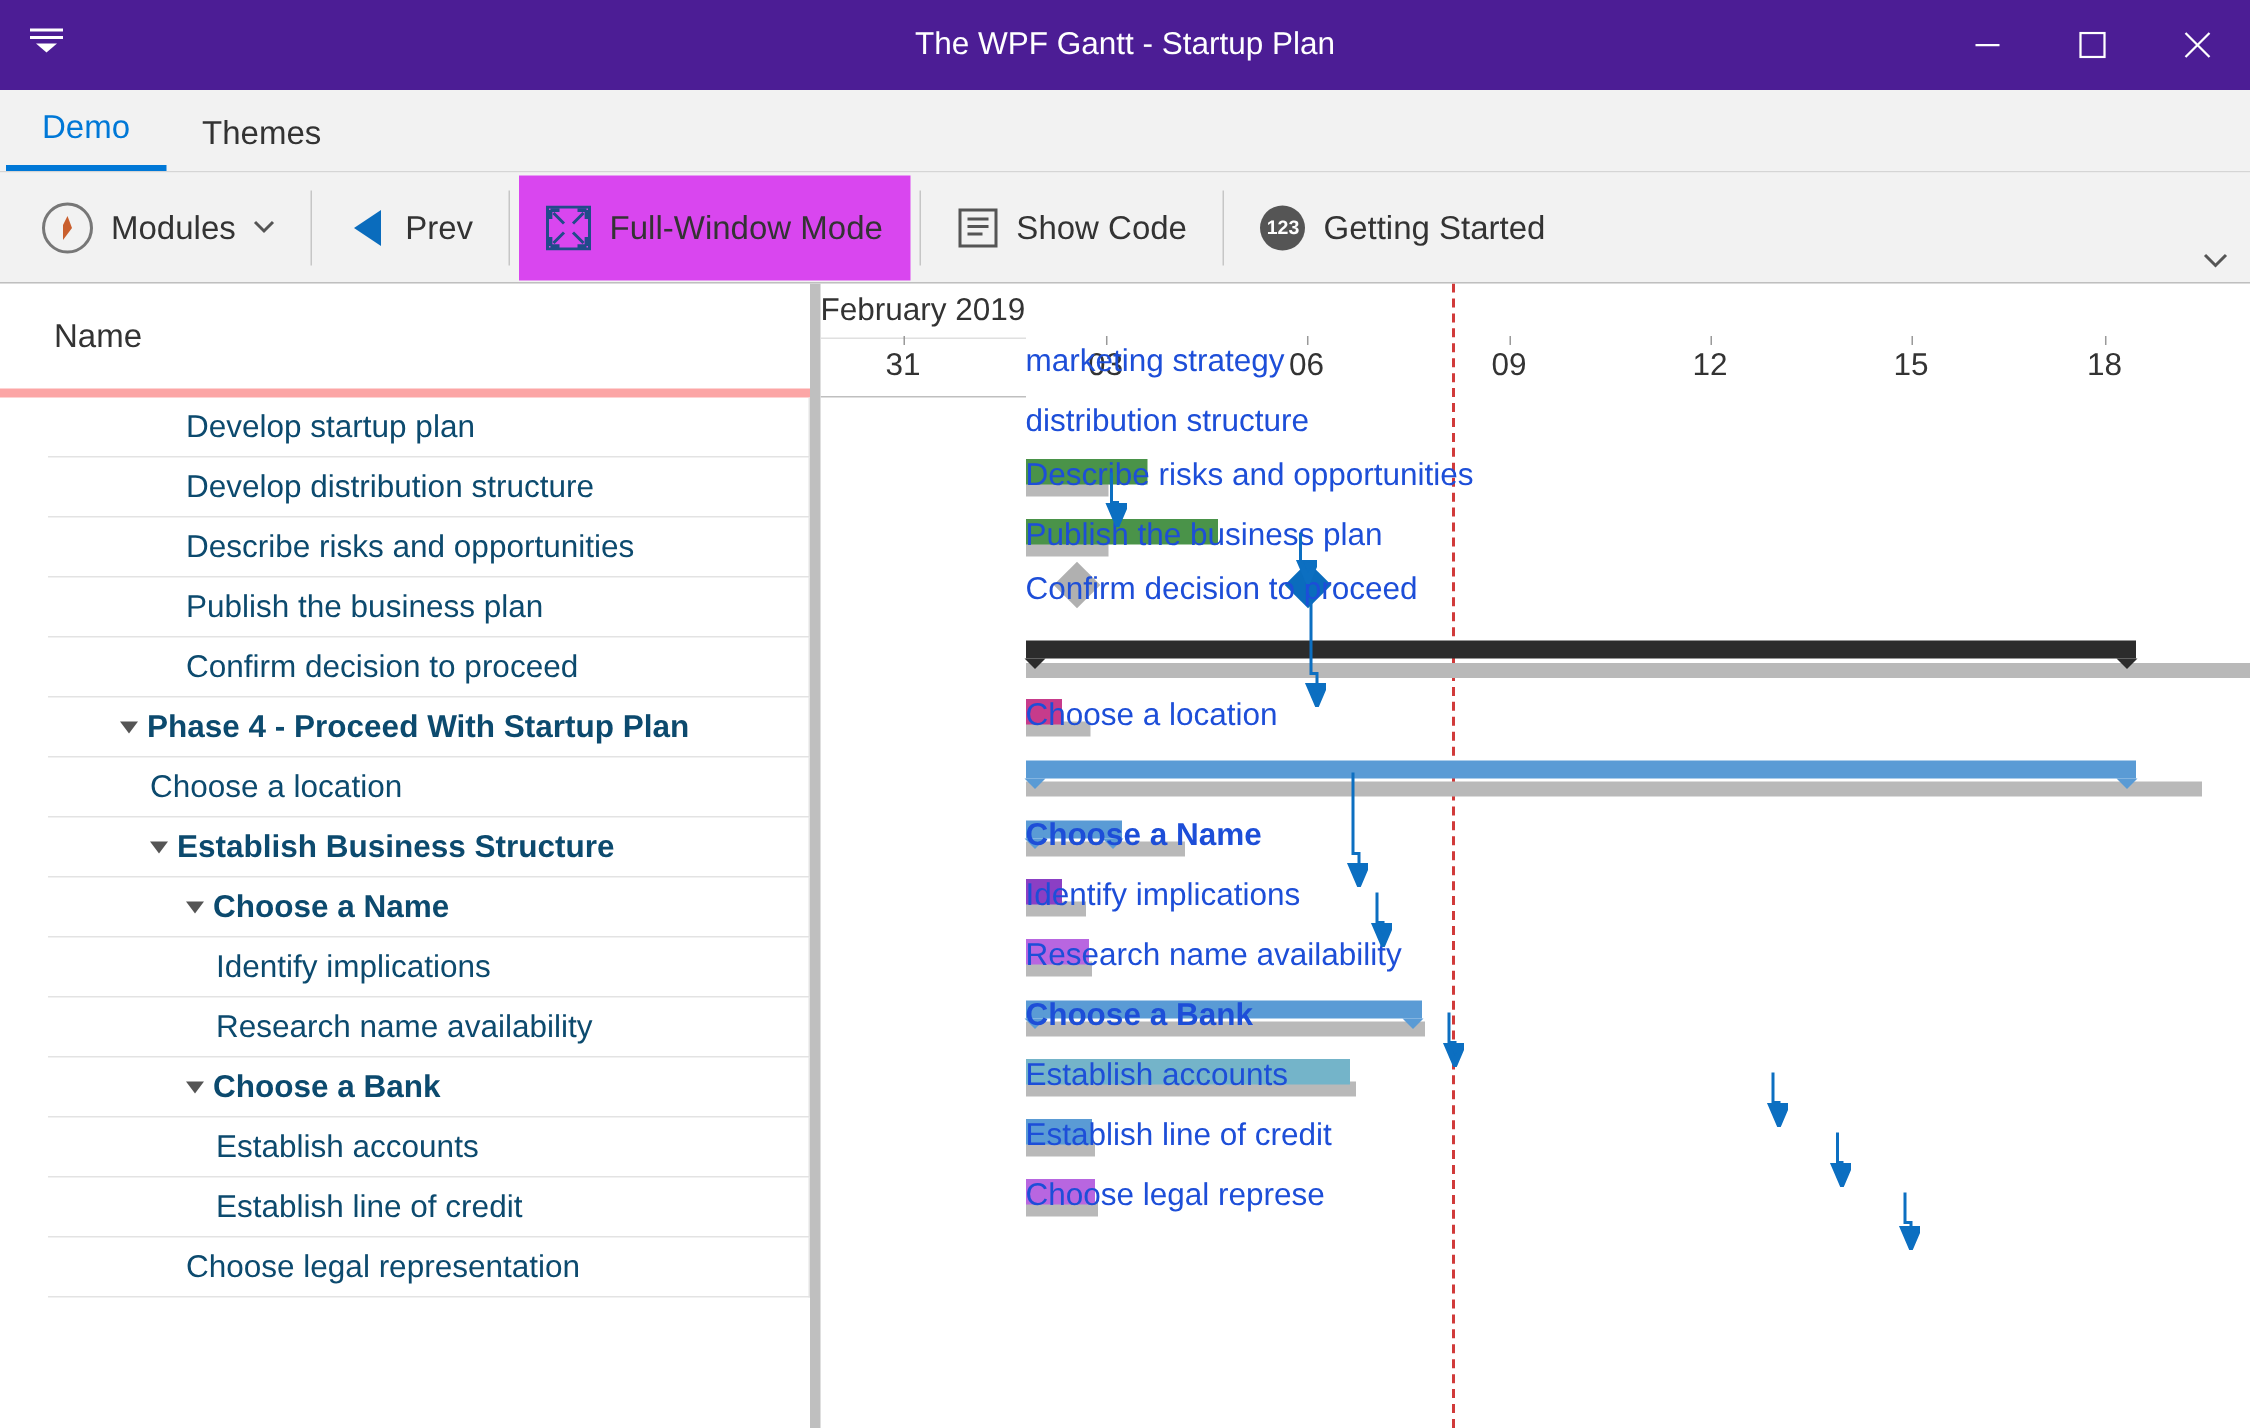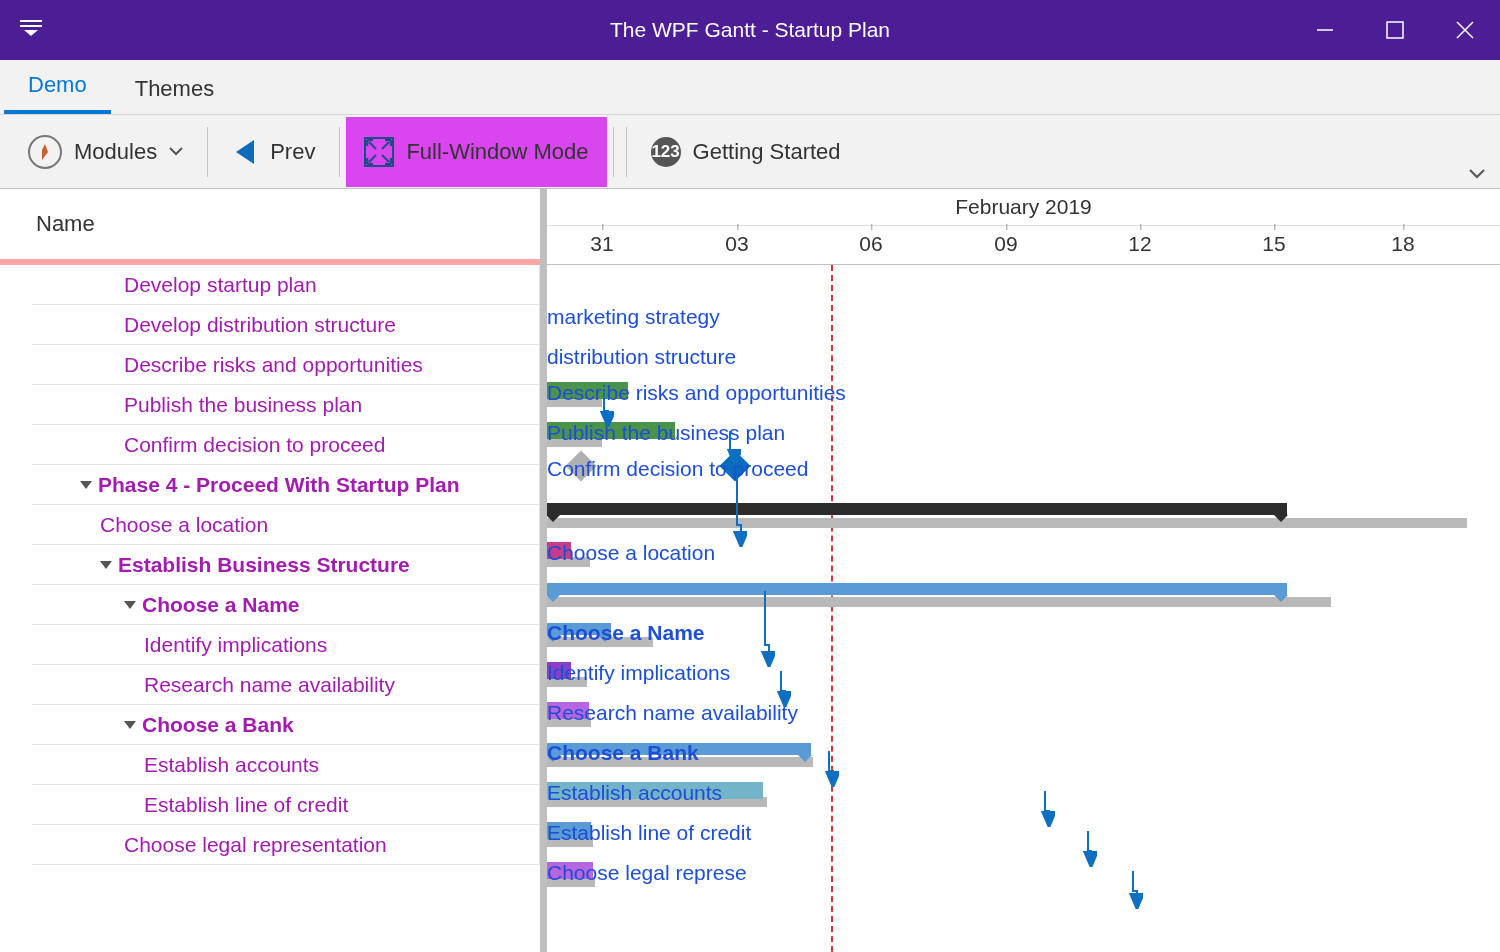--- a/index.html
+++ b/index.html
@@ -17,28 +17,28 @@
 .toolbar{height:74px;background:#f2f2f2;display:flex;align-items:center;padding:0 10px;border-bottom:1px solid #bfbfbf;position:relative}
 .tbtn{display:flex;align-items:center;height:70px;padding:0 18px;font-size:22px;color:#333;cursor:pointer;gap:12px}
 .tbtn.active{background:#d946ef}
 .tsep{width:1px;height:50px;background:#c6c6c6;margin:0 6px}
 .toolbar .expand{position:absolute;right:15px;bottom:8px}
 .compass{width:34px;height:34px;border:2px solid #777;border-radius:50%;display:flex;align-items:center;justify-content:center}
 .main{flex:1;display:flex;min-height:0}
 .grid{width:547px;border-right:7px solid #bfbfbf;display:flex;flex-direction:column}
 .ghead{height:76px;border-bottom:6px solid #fca5a5;display:flex;align-items:center;padding-left:36px;font-size:22px;color:#333}
 .grows{flex:1;overflow:hidden}
-.grow{height:40px;display:flex;align-items:center;border:1px solid #e3e3e3;border-top:none;border-left:none;font-size:21px;color:#a21caf;margin-left:32px;padding-left:10px}
+.grow{height:40px;display:flex;align-items:center;border:1px solid #e3e3e3;border-top:none;border-left:none;font-size:21px;color:#0c4a6e;margin-left:32px;padding-left:10px}
 .l1{padding-left:48px;font-weight:bold}
 .l2{padding-left:68px;font-weight:bold}
 .l3{padding-left:92px;font-weight:bold}
 .l4{padding-left:92px}
 .l5{padding-left:112px}
 .exp{width:0;height:0;border-left:6px solid transparent;border-right:6px solid transparent;border-top:8px solid #555;margin-right:6px;display:inline-block}
-.chart{flex:1;display:flex;flex-direction:column;overflow:hidden;position:relative}
+.chart{flex:1;display:flex;flex-direction:row;overflow:hidden;position:relative}
 .thead{height:76px;border-bottom:1px solid #bfbfbf;display:flex;flex-direction:column}
 .th1{height:37px;display:flex;align-items:center;justify-content:center;font-size:21px;color:#333;border-bottom:1px solid #e0e0e0}
 .th2{flex:1;display:flex;position:relative}
 .dtick{position:absolute;font-size:21px;color:#333;top:6px;transform:translateX(-50%)}
 .dtick::before{content:"";position:absolute;left:50%;top:-8px;width:1px;height:6px;background:#999}
 .area{flex:1;position:relative}
 .bar{position:absolute;height:17px}
 .sum{position:absolute;height:12px;background:#5a9bd5}
 .sum::before,.sum::after{content:"";position:absolute;bottom:-7px;width:0;height:0;border-left:7px solid transparent;border-right:7px solid transparent;border-top:7px solid #5a9bd5}
 .sum::before{left:-1px}
@@ -109,23 +109,30 @@
   <div class="tsep"></div>
   <div class="tbtn active">
     <svg width="30" height="30">
         <rect x="1" y="1" width="28" height="28" fill="none" stroke="#214b8a" stroke-width="2"></rect>
         <path d="M5 5l7 7M25 5l-7 7M5 25l7-7M25 25l-7-7" stroke="#214b8a" stroke-width="2"></path>
         <path d="M3 3h6M3 3v6M27 3h-6M27 3v6M3 27h6M3 27v-6M27 27h-6M27 27v-6" stroke="#214b8a" stroke-width="2.5"></path>
       </svg>
     <span>Full-Window Mode</span>
   </div>
   <div class="tsep"></div>
-  <div class="tsep"></div>
-  <div class="tbtn">
-    <span style="width:30px;height:30px;border-radius:50%;background:#555;color:#fff;font-size:17px;font-weight:bold;display:flex;align-items:center;justify-content:center">123</span>
+  <div class="tbtn">
+    <svg width="28" height="28">
+        <rect x="2" y="2" width="24" height="24" fill="none" stroke="#555" stroke-width="2"></rect>
+        <path d="M7 8h14M7 13h14M7 18h10" stroke="#555" stroke-width="2"></path>
+      </svg>
+    <span>Show Code</span>
+  </div>
+  <div class="tsep"></div>
+  <div class="tbtn">
+    <span style="width:30px;height:30px;border-radius:50%;background:#555;color:#fff;font-size:13px;font-weight:bold;display:flex;align-items:center;justify-content:center">123</span>
     <span>Getting Started</span>
   </div>
   <svg class="expand" width="16" height="12">
       <path d="M1 2l7 7 7-7" stroke="#555" stroke-width="2" fill="none"></path>
     </svg>
 </div>
 
 <div class="main">
   <div class="grid">
     <div class="ghead">Name</div>

